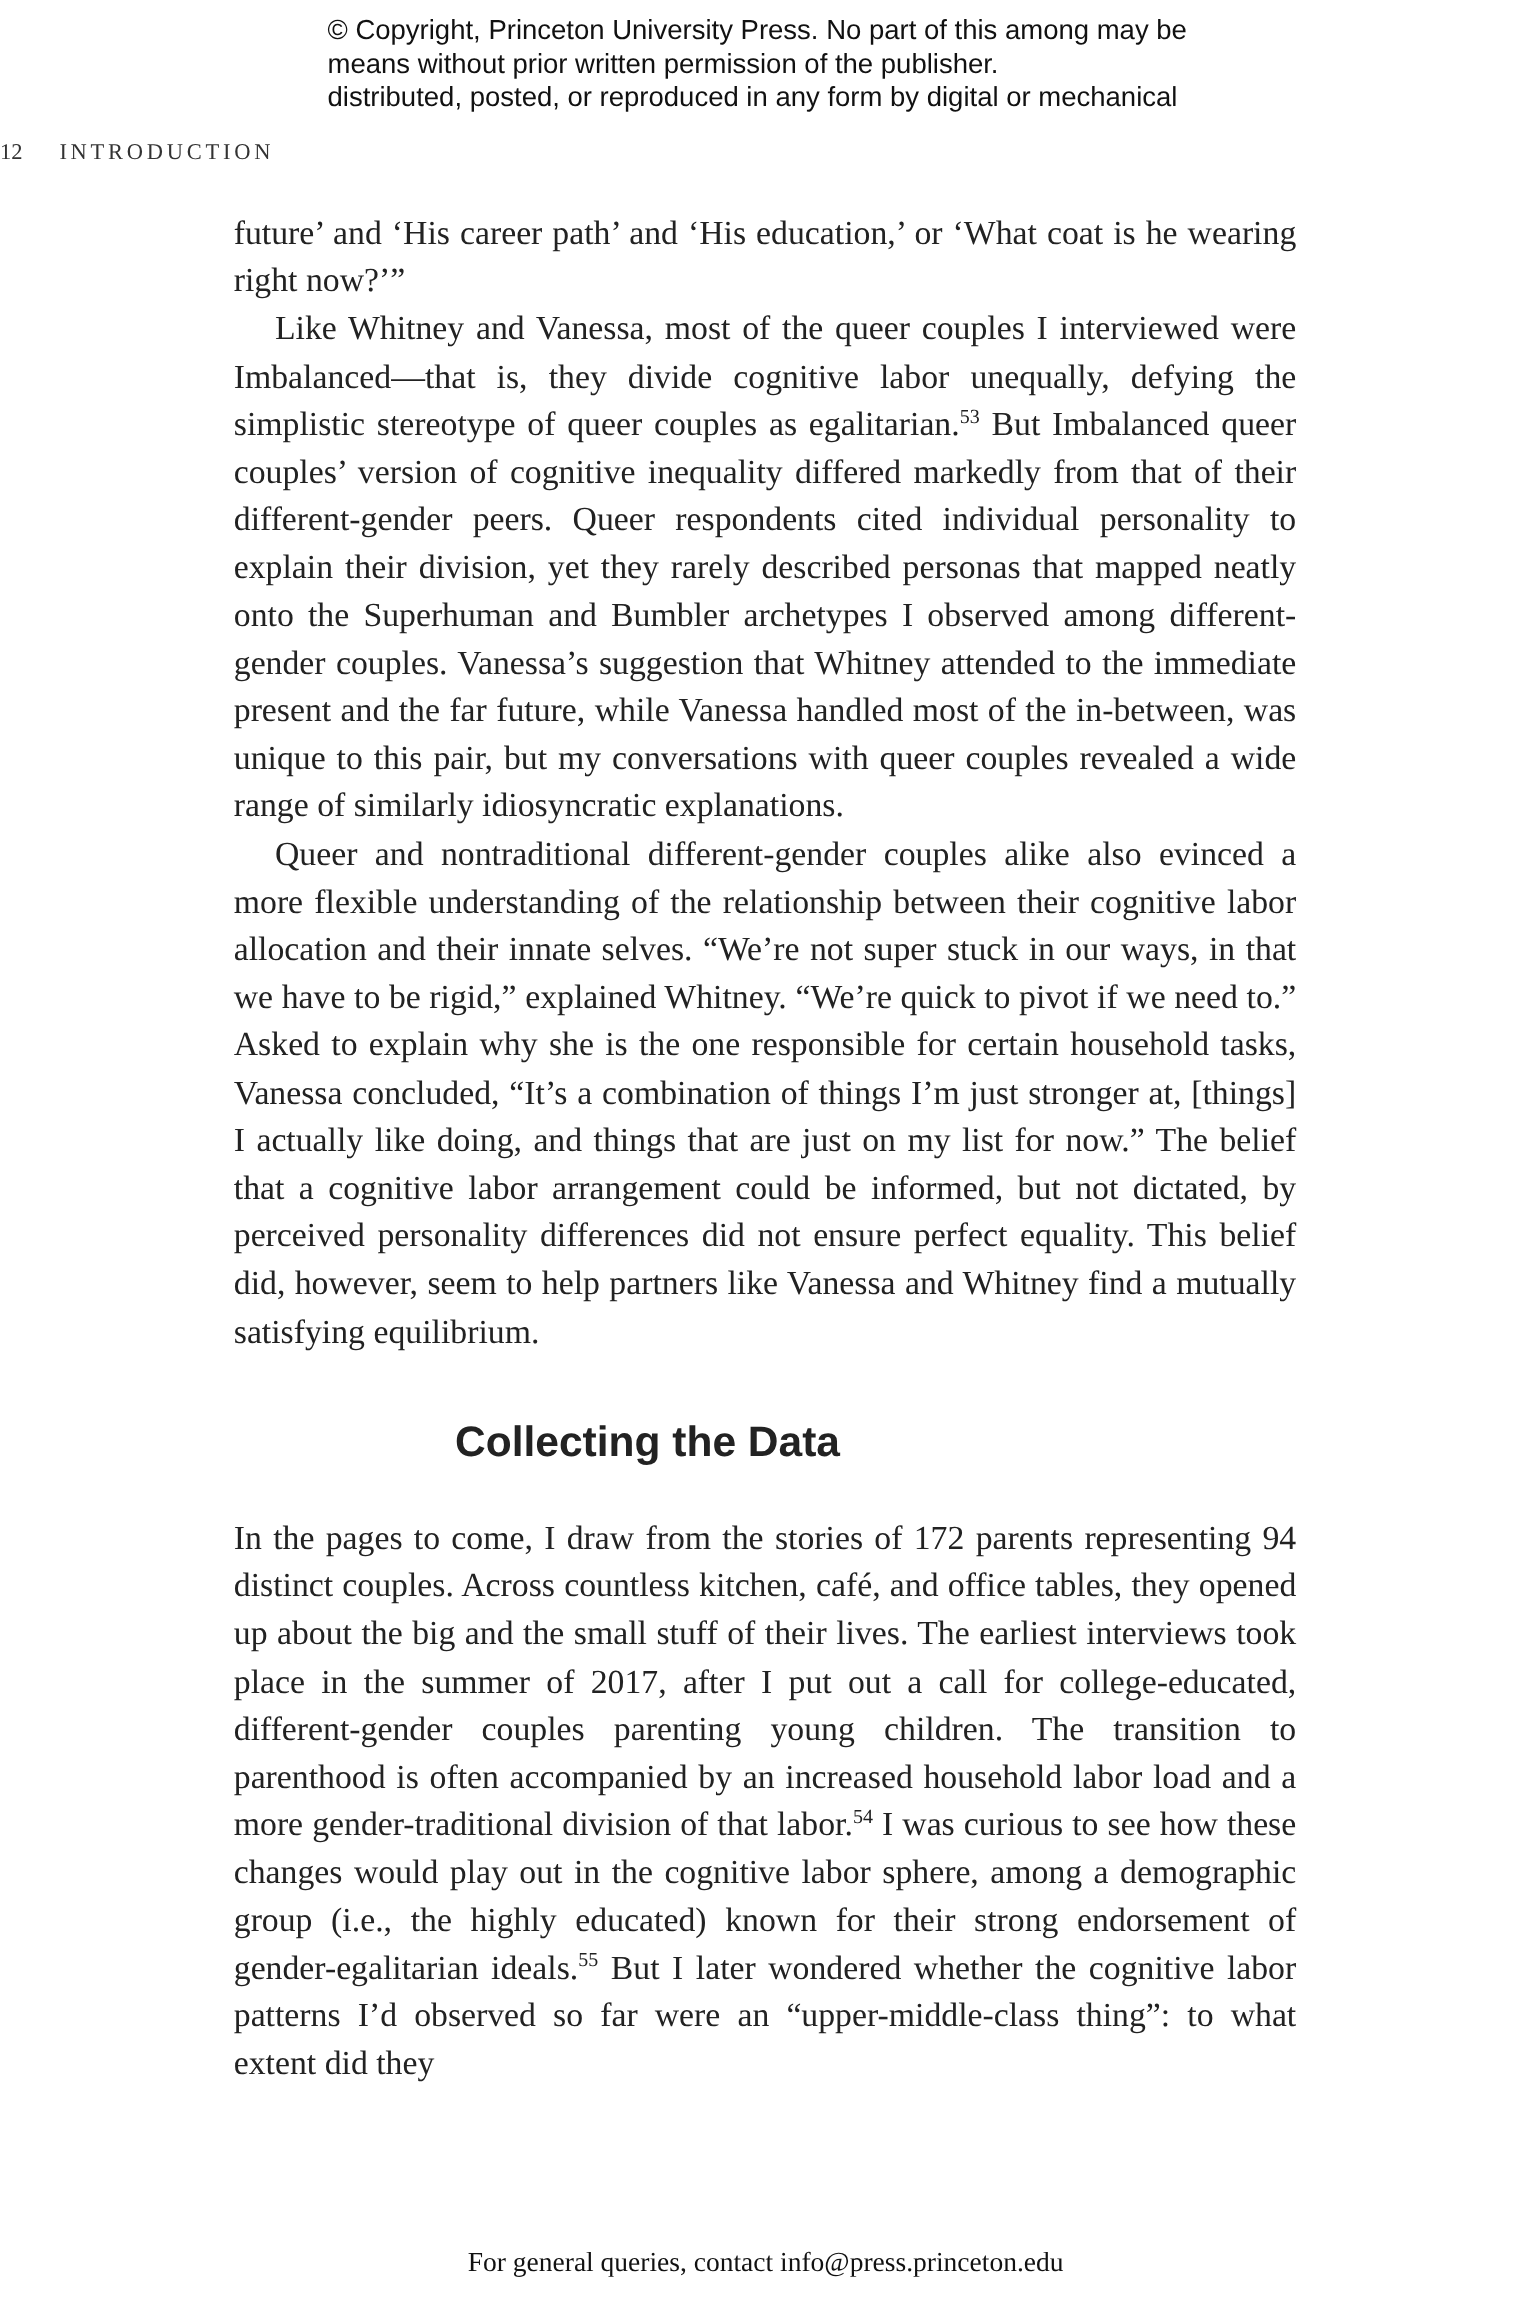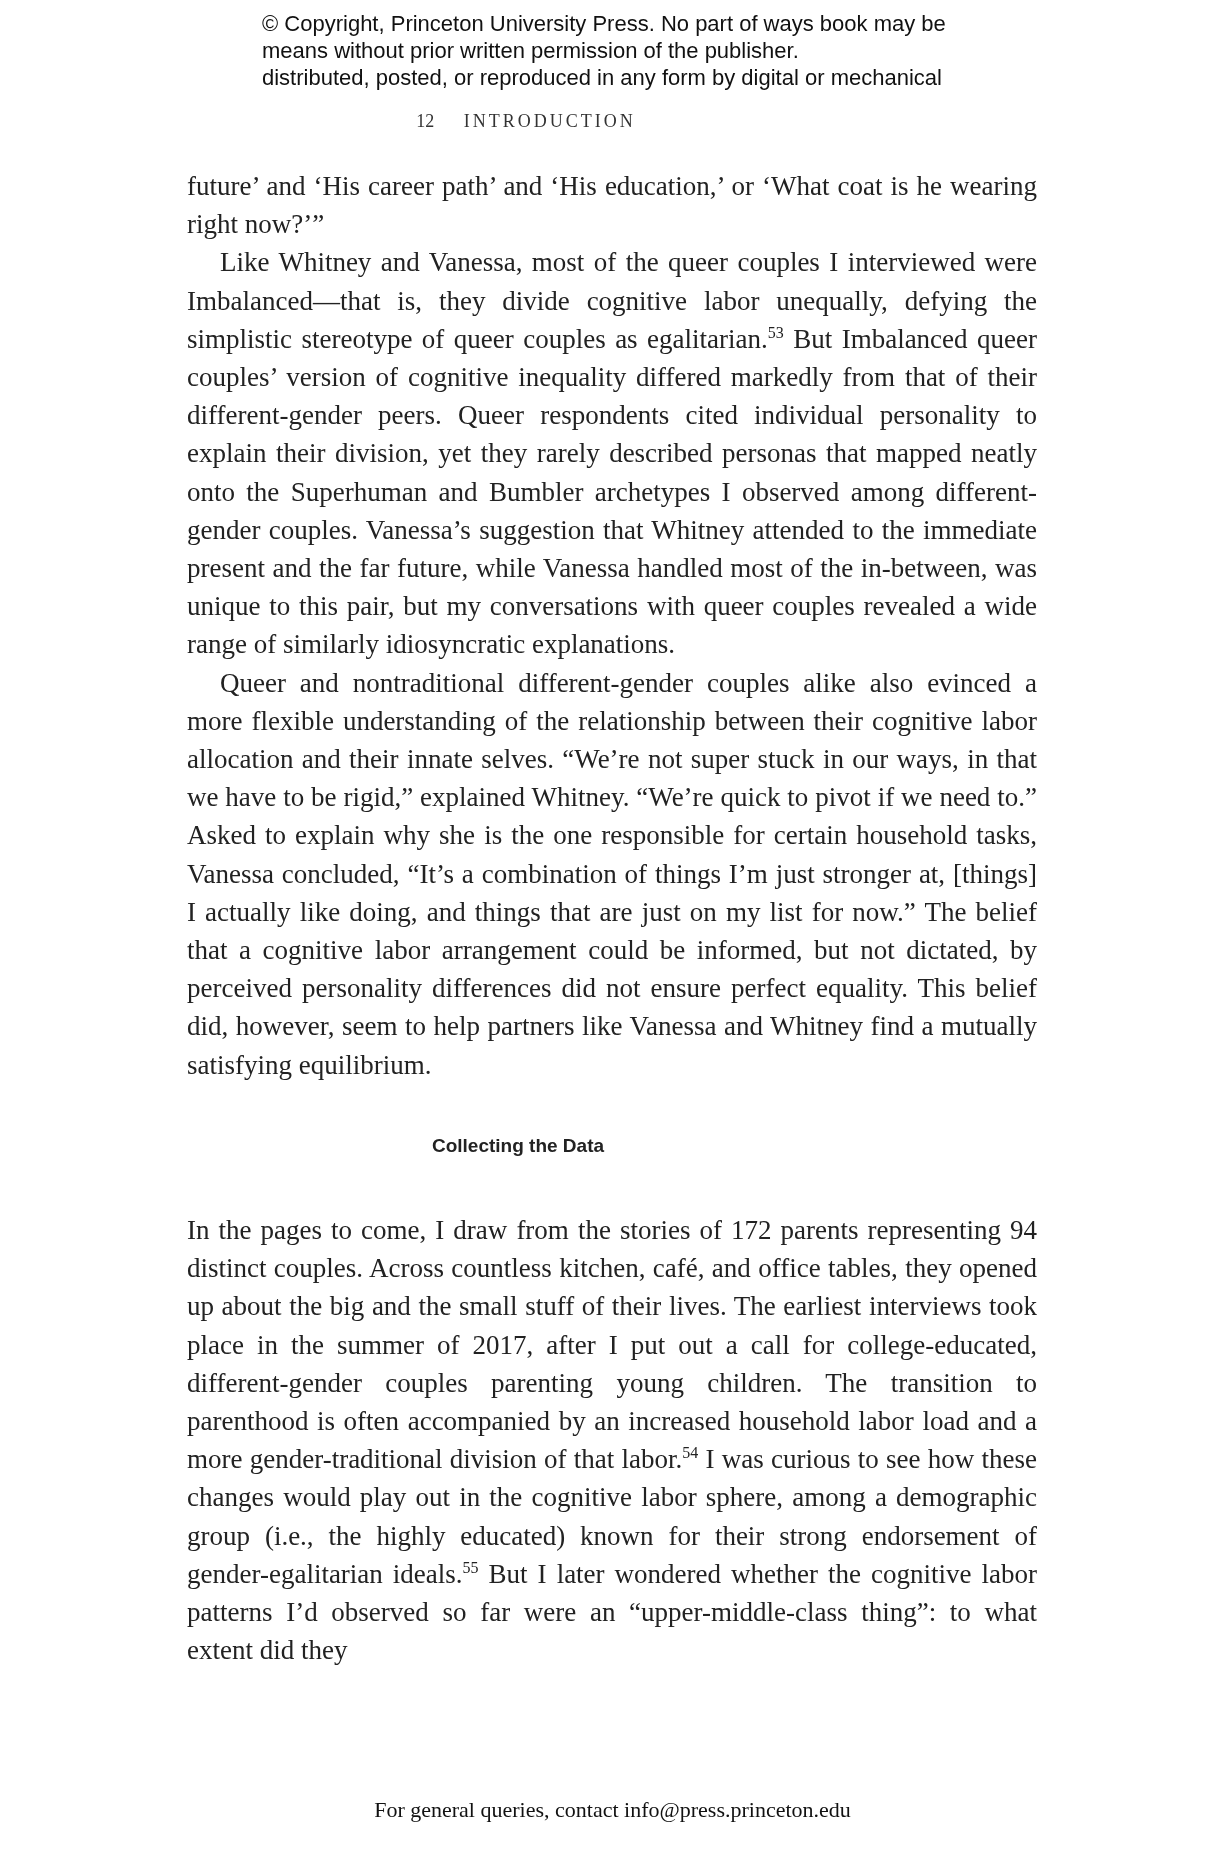--- a/index.html
+++ b/index.html
@@ -2,48 +2,48 @@
 <html><head>
 <meta charset="utf-8">
 <style>
   html, body { margin: 0; padding: 0; background: #ffffff; }
   body { width: 1225px; height: 1850px; position: relative; overflow: hidden; color: #1e1e1e; }
   .copyright {
     position: absolute; left: 262px; top: 10px; width: 760px;
     font-family: "Liberation Sans", sans-serif; font-size: 22px; line-height: 27px; color: #111;
   }
   .running-head {
-    position: absolute; left: 0; width: 1052px; top: 111px; text-align: center;
+    position: absolute; left: 0; width: 1052px; top: 111px; 
     font-family: "Liberation Serif", serif; font-size: 18px; letter-spacing: 3px; color: #333;
   }
   .running-head .folio { margin-right: 22px; letter-spacing: 0; }
   .text {
     position: absolute; left: 187px; width: 850px;
     font-family: Liberation Serif, serif; font-size: 27px; line-height: 38.2px;
     text-align: justify; color: #222;
   }
   .text p { margin: 0; }
   .text p.indent { text-indent: 33px; }
   #block1 { top: 167px; }
   #block2 { top: 1211px; }
   .heading {
     position: absolute; left: 0; width: 1036px; top: 1135px; text-align: center;
-    font-family: "Liberation Sans", sans-serif; font-weight: bold; font-size: 19px; color: #222;
+    font-family: "Liberation Sans", sans-serif; font-weight: bold; font-size: 34px; color: #222;
   }
   sup { font-size: 16px; line-height: 0; vertical-align: 10px; }
   .footer {
     position: absolute; left: 0; width: 1225px; top: 1797px; text-align: center;
     font-family: Liberation Serif, serif; font-size: 22px; color: #111;
   }
 </style>
 </head>
 <body>
 
 <div class="copyright">
-  <div>© Copyright, Princeton University Press. No part of ways book may be</div>
+  <div>© Copyright, Princeton University Press. No part of this among may be</div>
   <div>means without prior written permission of the publisher.</div>
   <div>distributed, posted, or reproduced in any form by digital or mechanical</div>
 </div>
 
 <div class="running-head">
   <span class="folio">12</span>
   <span>INTRODUCTION</span>
 </div>
 
 <div class="text" id="block1">

